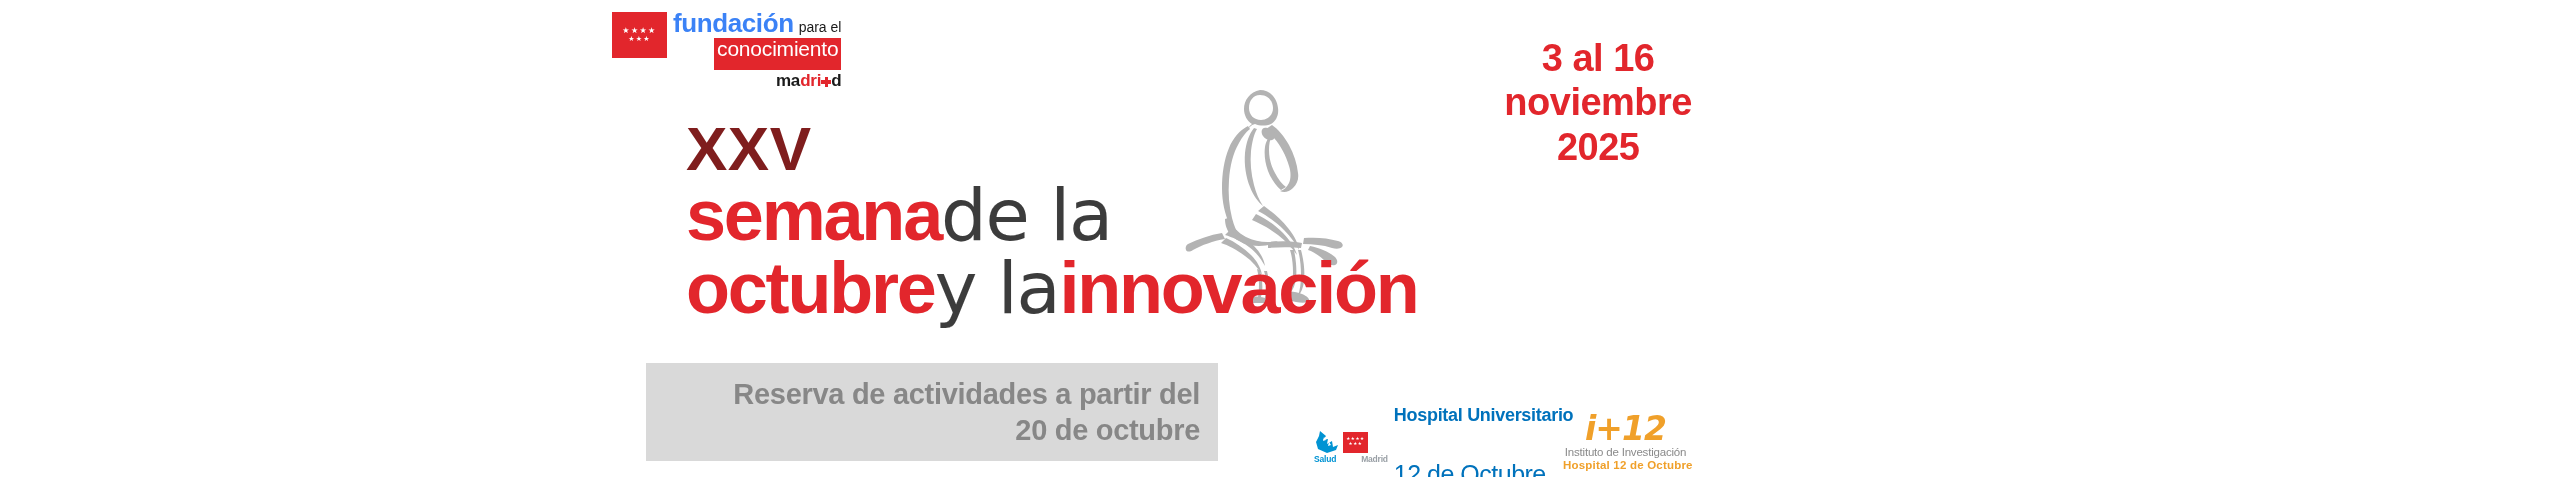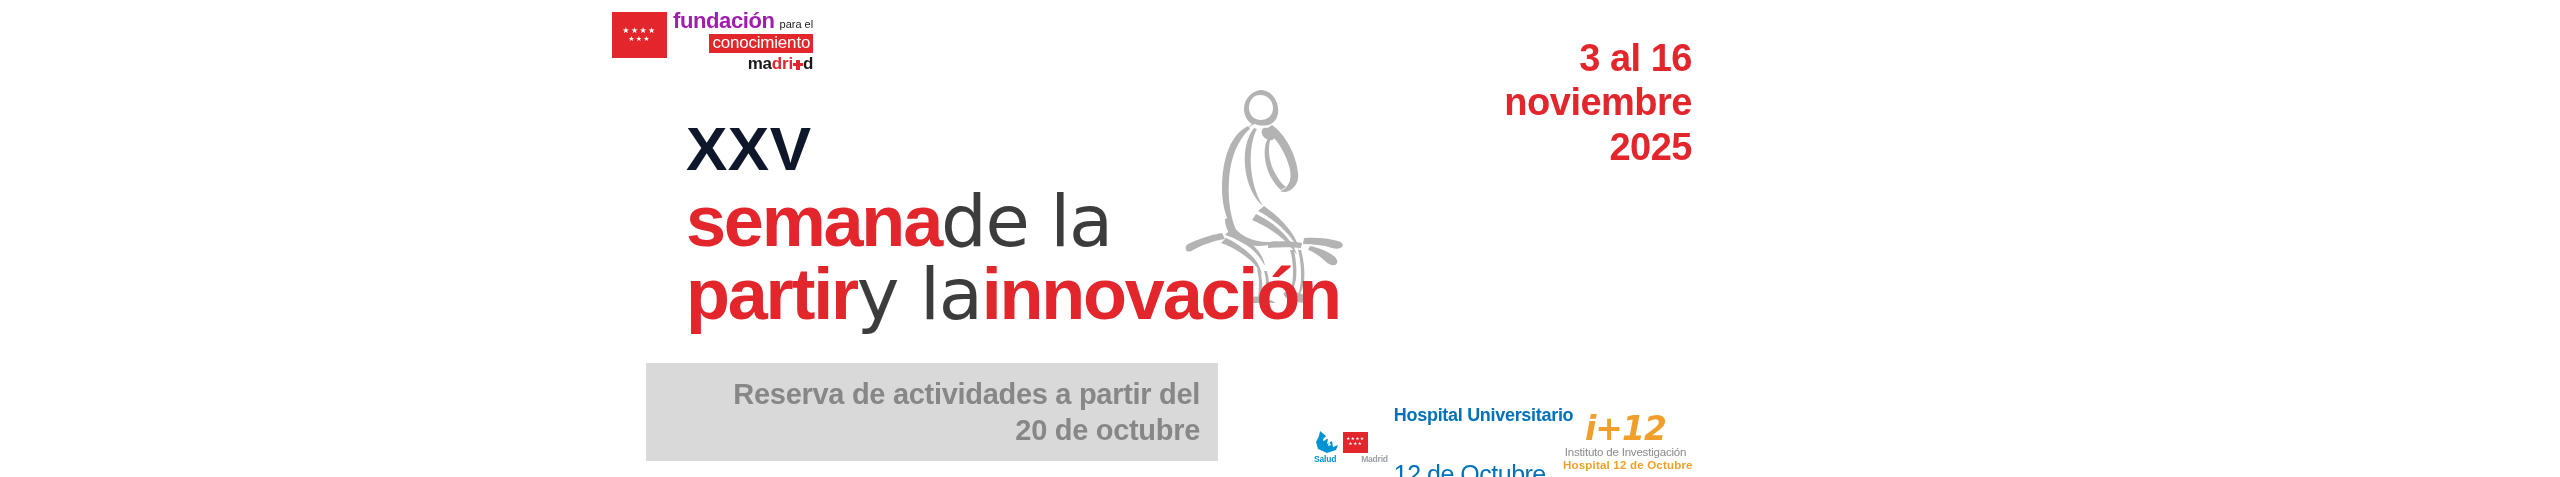--- a/index.html
+++ b/index.html
@@ -61,38 +61,38 @@
     display: flex;
     flex-direction: column;
     align-items: flex-end;
   }
   .fl-line1 {
     display: flex;
     align-items: baseline;
     line-height: 1;
   }
   .fl-fundacion {
-    font-size: 22px;
-    font-weight: 700;
-    color: #a21caf;
+    font-size: 26px;
+    font-weight: 700;
+    color: #3b82f6;
     letter-spacing: -0.4px;
   }
   .fl-parael {
-    font-size: 11px;
+    font-size: 14px;
     font-weight: 400;
     color: #1A1A1A;
     margin-left: 5px;
   }
   .fl-bar {
     background: #E2262C;
     color: #ffffff;
-    font-size: 17px;
+    font-size: 21px;
     font-weight: 400;
     line-height: 1.05;
-    padding: 0 3px 1px 3px;
+    padding: 0 3px 10px 3px;
     margin-top: 2px;
     letter-spacing: -0.2px;
   }
   .fl-madrid {
     font-size: 17px;
     font-weight: 700;
     line-height: 1.1;
     margin-top: 2px;
     color: #1A1A1A;
     letter-spacing: -0.2px;
@@ -118,36 +118,36 @@
     position: absolute;
     right: 868px;
     top: 36px;
     text-align: right;
     color: #E2262C;
     font-weight: 700;
     font-size: 38px;
     line-height: 1.17;
     letter-spacing: -0.5px;
   }
-  .date-block div { white-space: nowrap; }
+  .date-block div { white-space: nowrap; text-align: center; }
 
   
   .title-block {
     position: absolute;
     left: 686px;
     top: 118px;
     line-height: 1;
   }
   .t-xxv {
     font-size: 62px;
     font-weight: 700;
-    color: #0f172a;
+    color: #7f1d1d;
     letter-spacing: 0.5px;
     line-height: 1;
-    margin-bottom: 6px;
+    margin-bottom: 0;
   }
   .t-line {
     white-space: nowrap;
     line-height: 0.98;
   }
   .t-bold {
     font-size: 72px;
     font-weight: 700;
     color: #E2262C;
     letter-spacing: -2.2px;
@@ -393,21 +393,21 @@
       <path d="M142 168 C152 170 161 174 167 179 C170 182 170 186 167 187
                C164 188 160 186 157 183 C152 178 146 174 140 172 Z"></path>
 
       <path d="M100 164 C112 163 124 163 134 165 L133 170 C123 169 111 169 100 170 Z"></path>
     </g>
   </svg>
 
   <div class="title-block">
     <div class="t-xxv">XXV</div>
     <div class="t-line t-line-1"><span class="t-bold">semana</span><span class="t-thin">de la</span></div>
-    <div class="t-line t-line-2"><span class="t-bold">partir</span><span class="t-thin">y la</span><span class="t-bold">innovación</span></div>
+    <div class="t-line t-line-2"><span class="t-bold">octubre</span><span class="t-thin">y la</span><span class="t-bold">innovación</span></div>
   </div>
 
   <div class="reserva-box">
     <div class="line">Reserva de actividades a partir del</div>
     <div class="line">20 de octubre</div>
   </div>
 
   <div class="hosp-logo">
     <div class="hosp-marks">
       <div class="hosp-marks-row">

